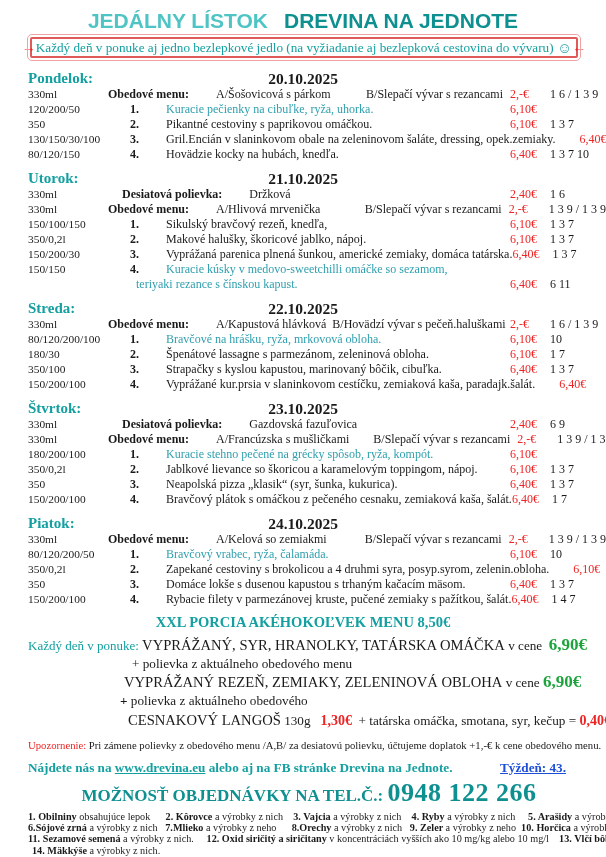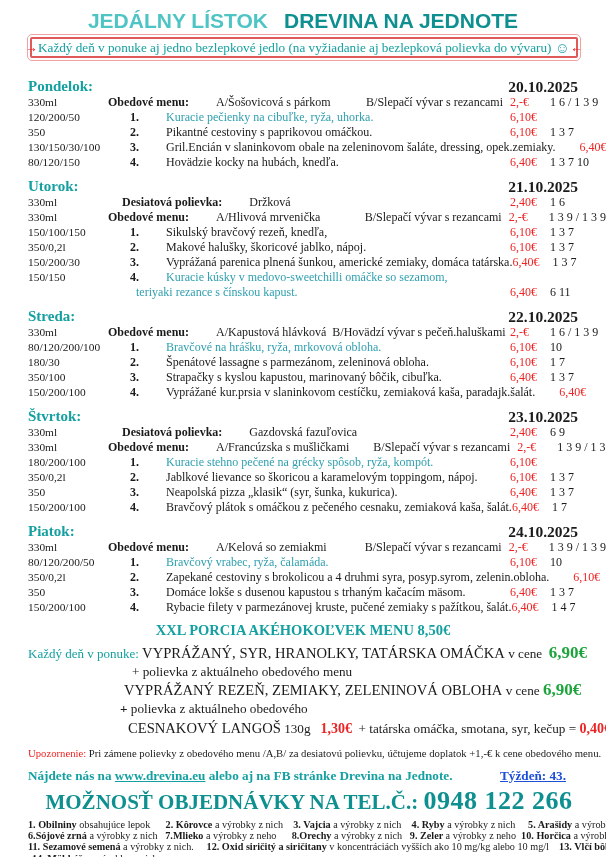--- a/index.html
+++ b/index.html
@@ -20,21 +20,21 @@
   .banner{
     margin:5px 28px 0 2px;border:2px solid var(--red-border);outline:1px solid #efa3a3;outline-offset:2px;
     border-radius:2px;display:flex;align-items:center;justify-content:center;height:21px;font-size:13.2px;white-space:pre;
   }
   .sg-redarr{color:var(--red);font-weight:bold;font-size:14px;}
   .sg-bannertext{color:var(--teal);}
   .sg-smile{color:var(--teal-item);font-size:15px;line-height:14px;}
   
   .day-hdr{position:relative;height:17px;margin-top:8px;}
   .day-name{position:absolute;left:0;top:0;color:var(--teal);font-weight:bold;font-size:15px;}
-  .day-date{position:absolute;left:0;right:28px;top:0;text-align:right;font-weight:bold;font-size:15.5px;}
+  .day-date{position:absolute;left:0;right:28px;top:0;text-align:center;font-weight:bold;font-size:15.5px;}
   .row{display:flex;height:15px;line-height:15px;font-size:12px;align-items:baseline;}
   .row .portion{flex:0 0 80px;font-size:11.4px;}
   .row .item{flex:1 1 auto;display:flex;white-space:pre;gap:24px;}
   .row .price{flex:0 0 auto;min-width:40px;color:var(--red);font-size:12px;}
   .row .alg{flex:0 0 auto;min-width:56px;font-size:12px;white-space:pre;}
   .ind .item{padding-left:22px;}
   .ind2 .item{padding-left:14px;}
   .sg-b{font-weight:bold;}
   .sg-teal{color:var(--teal-item);}
   .sg-push{margin-left:auto;margin-right:4px;}
@@ -55,43 +55,43 @@
   .sg-green{color:var(--green);font-weight:bold;font-size:17px;}
   .sg-redbig{color:var(--red);font-weight:bold;font-size:14px;}
   .warning{margin-top:9px;font-size:10.7px;white-space:pre;}
   .sg-redsm{color:var(--red);}
   .sg-sm{}
   .findus{margin-top:9px;display:flex;font-size:13.2px;font-weight:bold;white-space:pre;margin-right:40px;}
   .sg-tealb{color:var(--teal);}
   .sg-tealbu{color:var(--teal);text-decoration:underline;cursor:pointer;}
   .sg-blackb{color:#1d4ed8;margin-left:auto;text-decoration:underline;}
   .order{margin:2px 28px 0 0;text-align:center;color:var(--teal-dark);font-weight:bold;}
-  .order .o-label{font-size:21px;margin-left:12px;}
+  .order .o-label{font-size:17px;margin-left:12px;}
   .order .o-phone{font-size:26px;letter-spacing:0.5px;}
   .allergens{margin-top:3px;font-size:10.2px;}
   .al-line{white-space:pre;line-height:11.4px;}
   .al-line.l4{padding-left:4px;}
   .sg-ab{font-weight:bold;}
   .sg-a{}
   .notes{display:flex;margin-top:2px;font-size:11.8px;line-height:13.5px;}
   .notes .n-left{flex:0 0 46%;padding-left:40px;}
   .notes .n-right{flex:1;padding-left:26px;}
 </style>
 </head>
 <body>
 
 <div class="page">
 
   <div class="titlebar">
     <span class="t-left">JEDÁLNY LÍSTOK</span><span class="t-right">DREVINA NA JEDNOTE</span>
   </div>
 
-  <div class="banner"><span class="sg-redarr">→</span><span class="sg-bannertext">Každý deň v ponuke aj jedno bezlepkové jedlo (na vyžiadanie aj bezlepková polievka do vývaru) </span><span class="sg-smile">☺</span><span class="sg-redarr">←</span></div>
-
-  <div class="day-hdr" style="margin-top:20px;">
+  <div class="banner"><span class="sg-redarr">→</span><span class="sg-bannertext">Každý deň v ponuke aj jedno bezlepkové jedlo (na vyžiadanie aj bezlepková cestovina do vývaru) </span><span class="sg-smile">☺</span><span class="sg-redarr">←</span></div>
+
+  <div class="day-hdr" style="margin-top:12px;">
     <span class="day-name">Pondelok:</span>
     <span class="day-date">20.10.2025</span>
   </div>
   <div class="row">
       <span class="portion">330ml</span>
       <span class="item"><span class="sg-b">Obedové menu: </span><span class="sg-r">A/Šošovicová s párkom</span><span class="sg-push">B/Slepačí vývar s rezancami </span></span>
       <span class="price">2,-€</span>
       <span class="alg">1 6 / 1 3 9</span>
     </div>
   <div class="row ind">

